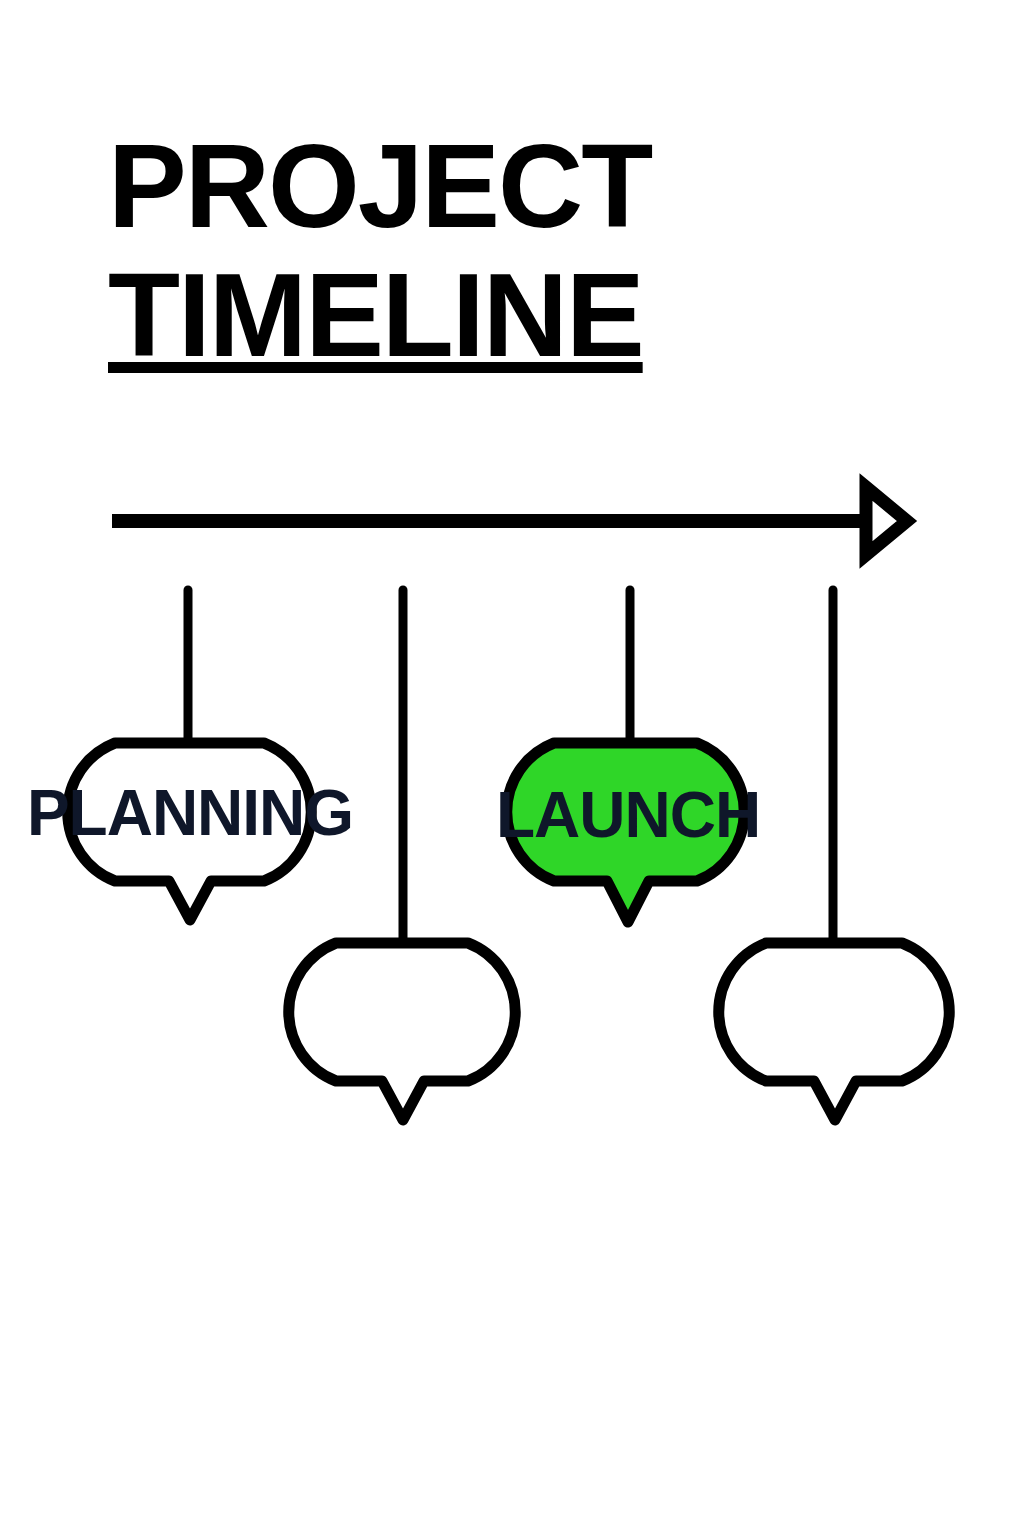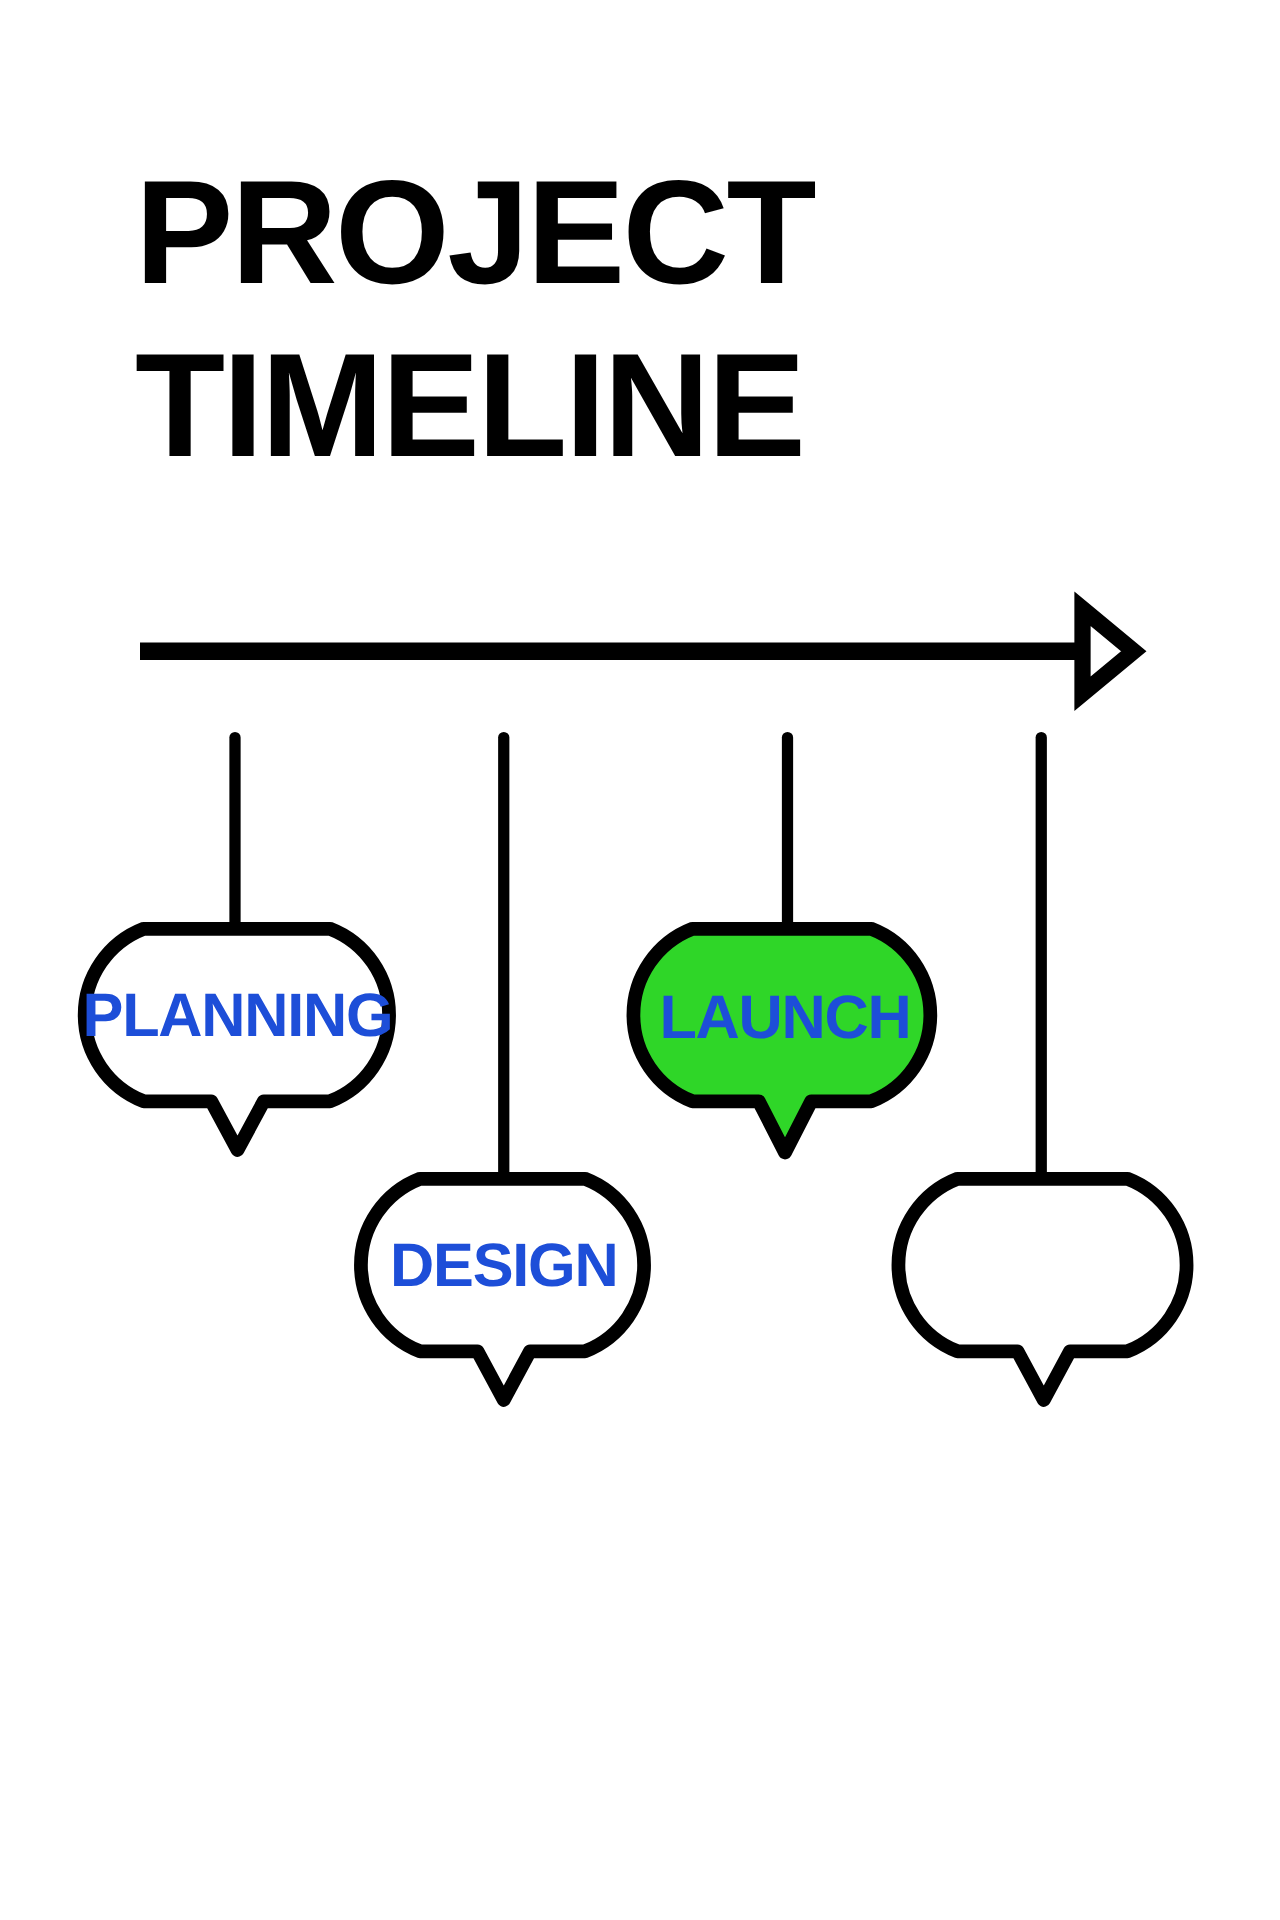--- a/index.html
+++ b/index.html
@@ -33,41 +33,42 @@
     font-weight: 700;
     font-size: 118px;
     line-height: 0.99;
     letter-spacing: -2px;
     color: #000000;
     white-space: nowrap;
     margin: 0;
     padding: 0;
   }
   .title-line.second {
-    margin-top: 22px;
+    margin-top: 12px;
+    text-decoration: underline;
   }
 
   
   #timeline-svg {
     position: absolute;
     left: 0;
     top: 0;
     width: 1024px;
     height: 1536px;
     pointer-events: none;
   }
 
   
   .bubble-label {
     position: absolute;
     font-family: "Liberation Sans", sans-serif;
     font-weight: 700;
-    font-size: 49px;
+    font-size: 64px;
     letter-spacing: -1px;
-    color: #1d4ed8;
+    color: #0f172a;
     text-align: center;
     white-space: nowrap;
     line-height: 1;
     transform: translate(-50%, -50%);
     pointer-events: auto;
   }
 </style>
 </head>
 <body>
 
@@ -121,18 +122,17 @@
              A 74 74 0 0 1 902 1081
              L 856 1081
              L 835 1120
              L 814 1081
              L 766 1081
              A 74 74 0 0 1 766 943 Z" fill="#ffffff" stroke="#000000" stroke-width="11" stroke-linejoin="round" stroke-linecap="round"></path>
   </svg>
 
   <div class="bubble-label" style="left:190px; top:813px;">PLANNING</div>
 
-  <div class="bubble-label" style="left:403px; top:1013px;">DESIGN</div>
 
   <div class="bubble-label" style="left:628px; top:815px;">LAUNCH</div>
 
 
 </div>
 
 </body></html>

